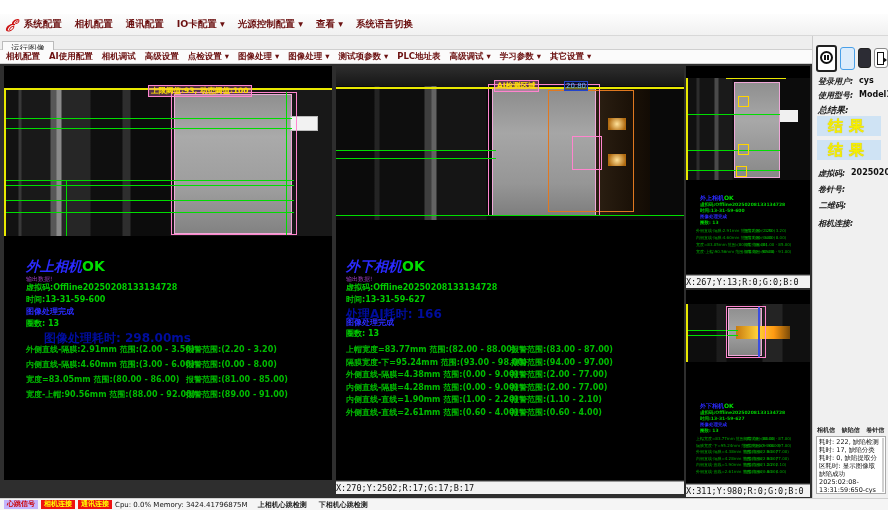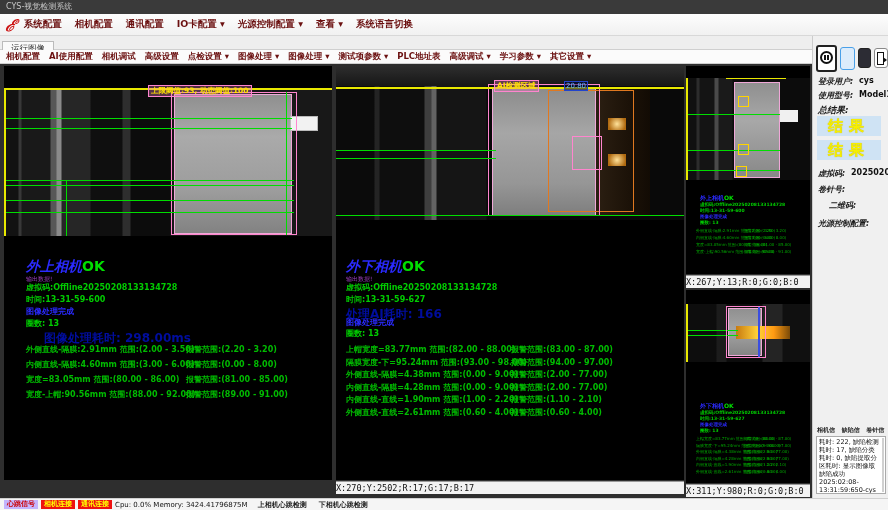--- a/index.html
+++ b/index.html
@@ -84,23 +84,20 @@
   .badge.yellow { background:#c4b5fd; color:#cc0000; }
   .badge.red { background:#ee1111; color:#ffff00; }
   .status-text { color:#111; margin-right:10px; white-space:nowrap; }
   .status-link { color:#222; font-weight:bold; margin-right:12px; white-space:nowrap; }
 </style>
 </head>
 <body>
 
 <div id="app">
 
-  <div class="titlebar">
-    <span>CYS-视觉检测系统</span>
-  </div>
 
   <div class="menubar">
     <span class="logo">ℰ</span>
     <div class="menu-items">
 
     <span class="menu-item">系统配置</span>
         <span class="menu-item">相机配置</span>
         <span class="menu-item">通讯配置</span>
         <span class="menu-item">IO卡配置 ▾</span>
         <span class="menu-item">光源控制配置 ▾</span>
@@ -367,22 +364,22 @@
     <span class="side-label" style="left:5px; top:54px;">使用型号:</span>
     <span class="side-value" style="left:46px; top:54px;">Model1</span>
     <span class="side-label" style="left:5px; top:68px; font-size:9px;">总结果:</span>
 
     <div class="result-box" style="top:80px;">结果</div>
     <div class="result-box" style="top:104px;">结果</div>
 
     <span class="side-label" style="left:5px; top:132px;">虚拟码:</span>
     <span class="side-value" style="left:38px; top:132px;">20250208</span>
     <span class="side-label" style="left:5px; top:148px;">卷针号:</span>
-    <span class="side-label" style="left:16px; top:164px;">二维码:</span>
-    <span class="side-label" style="left:5px; top:182px;">光源控制配置:</span>
+    <span class="side-label" style="left:6px; top:164px;">二维码:</span>
+    <span class="side-label" style="left:5px; top:182px;">相机连接:</span>
 
     <div class="info-tabs">
       <span>相机信息</span>
       <span>缺陷信息</span>
       <span>卷针信息</span>
     </div>
     <div class="log-area">耗时: 222, 缺陷检测耗时: 17, 缺陷分类耗时: 0, 缺陷提取分区耗时: 显示图像取缺陷成功 2025:02:08-13:31:59:650-cys—外上相机—图像处理耗时: 258.00ms</div>
     <div class="log-scroll"></div>
   </div>
 

